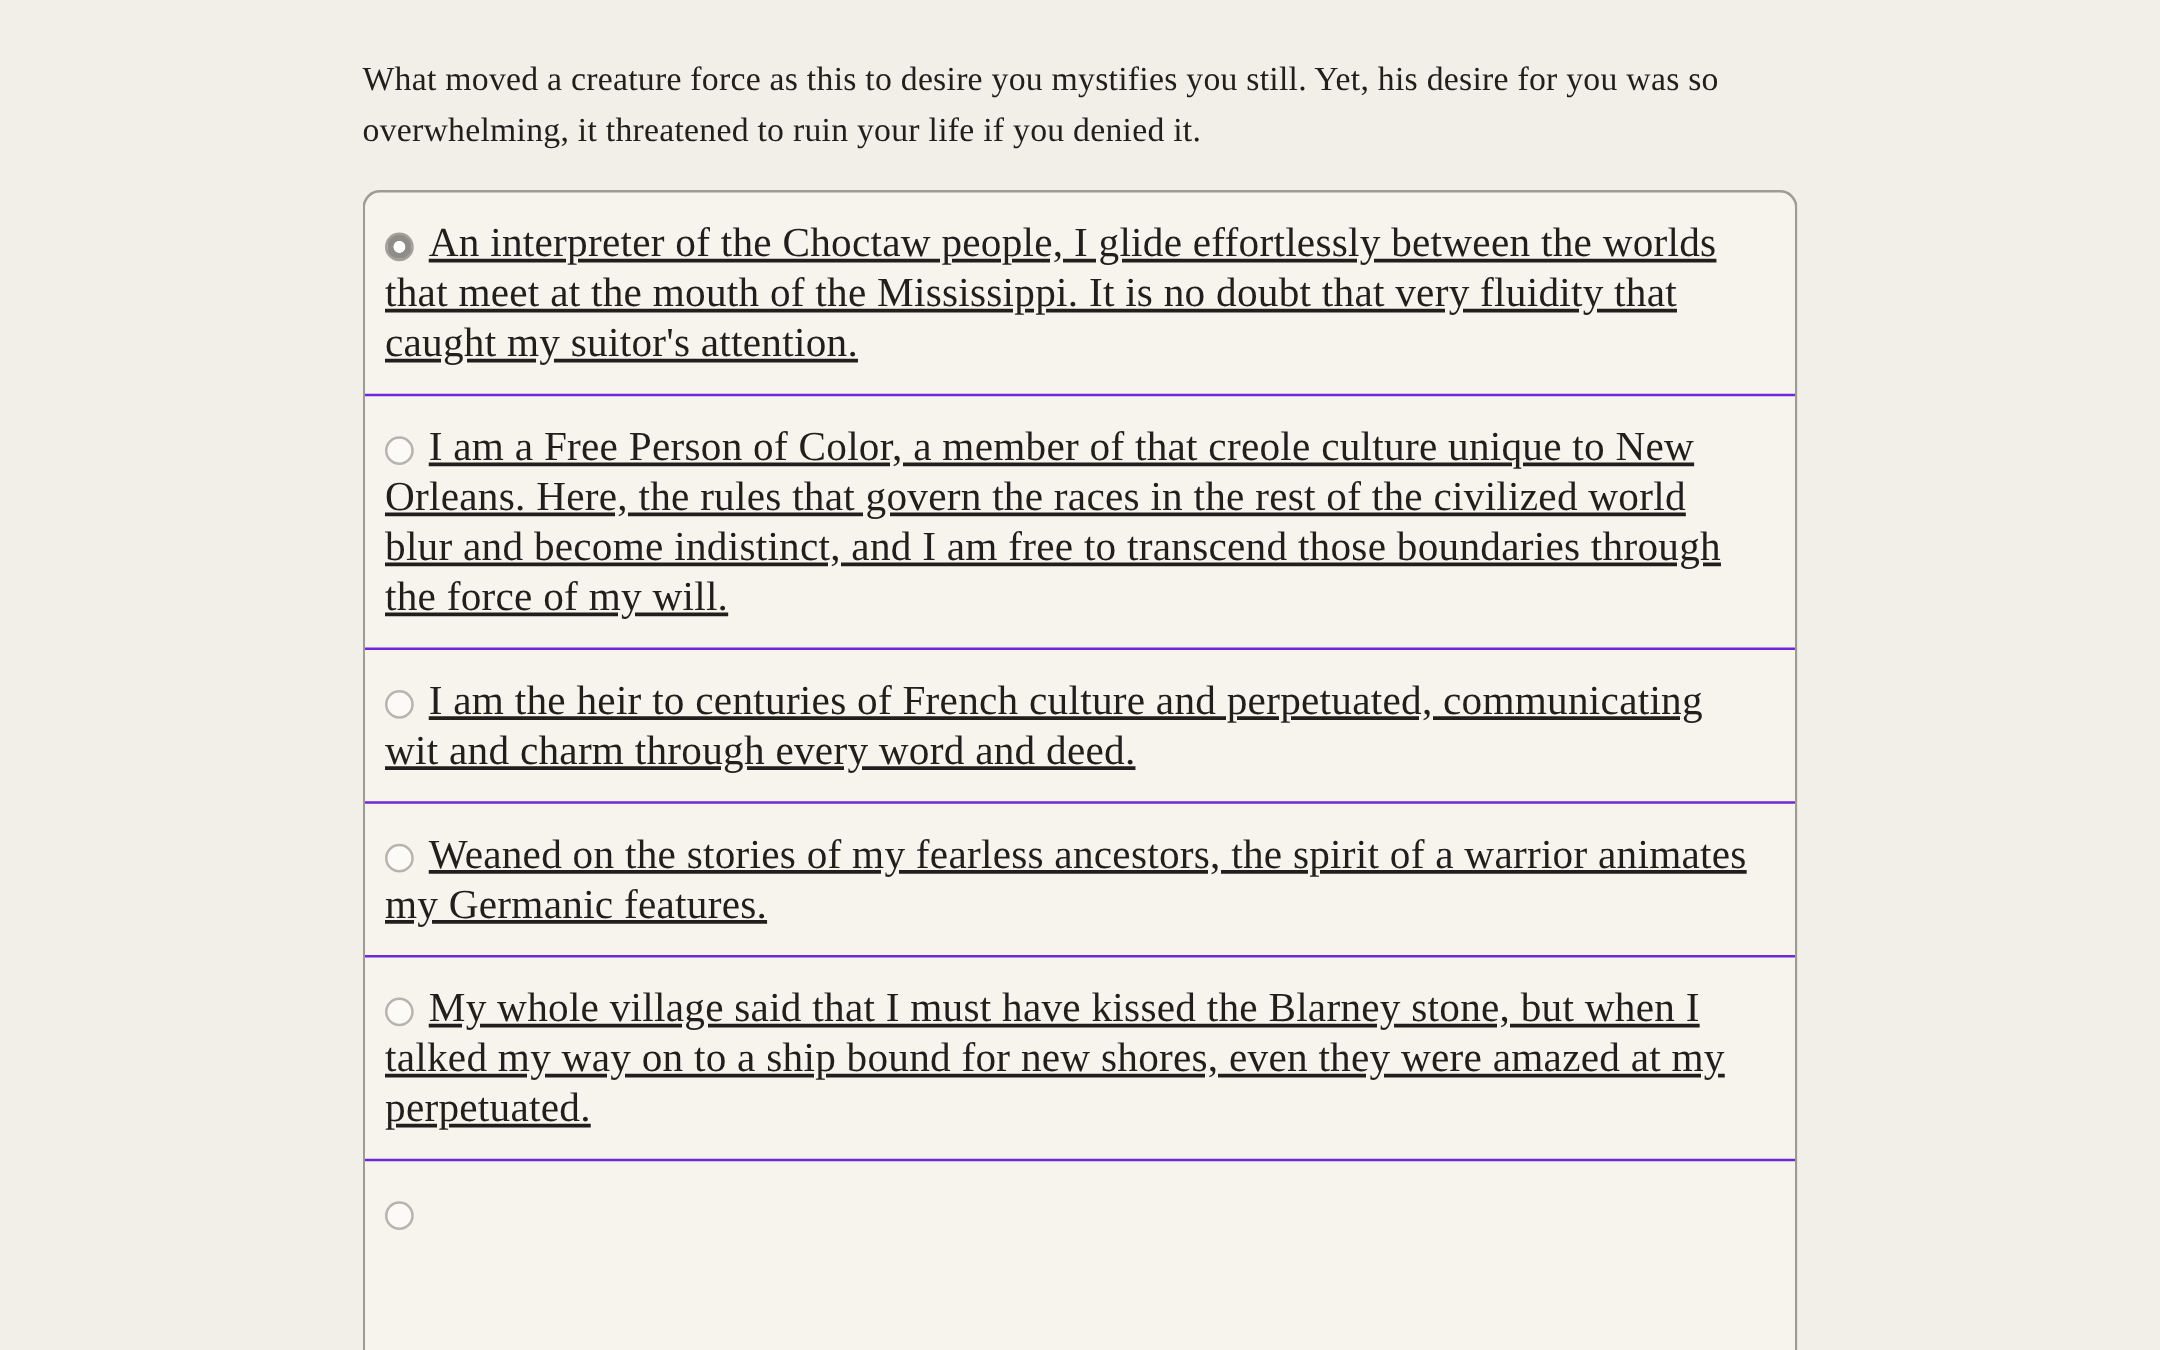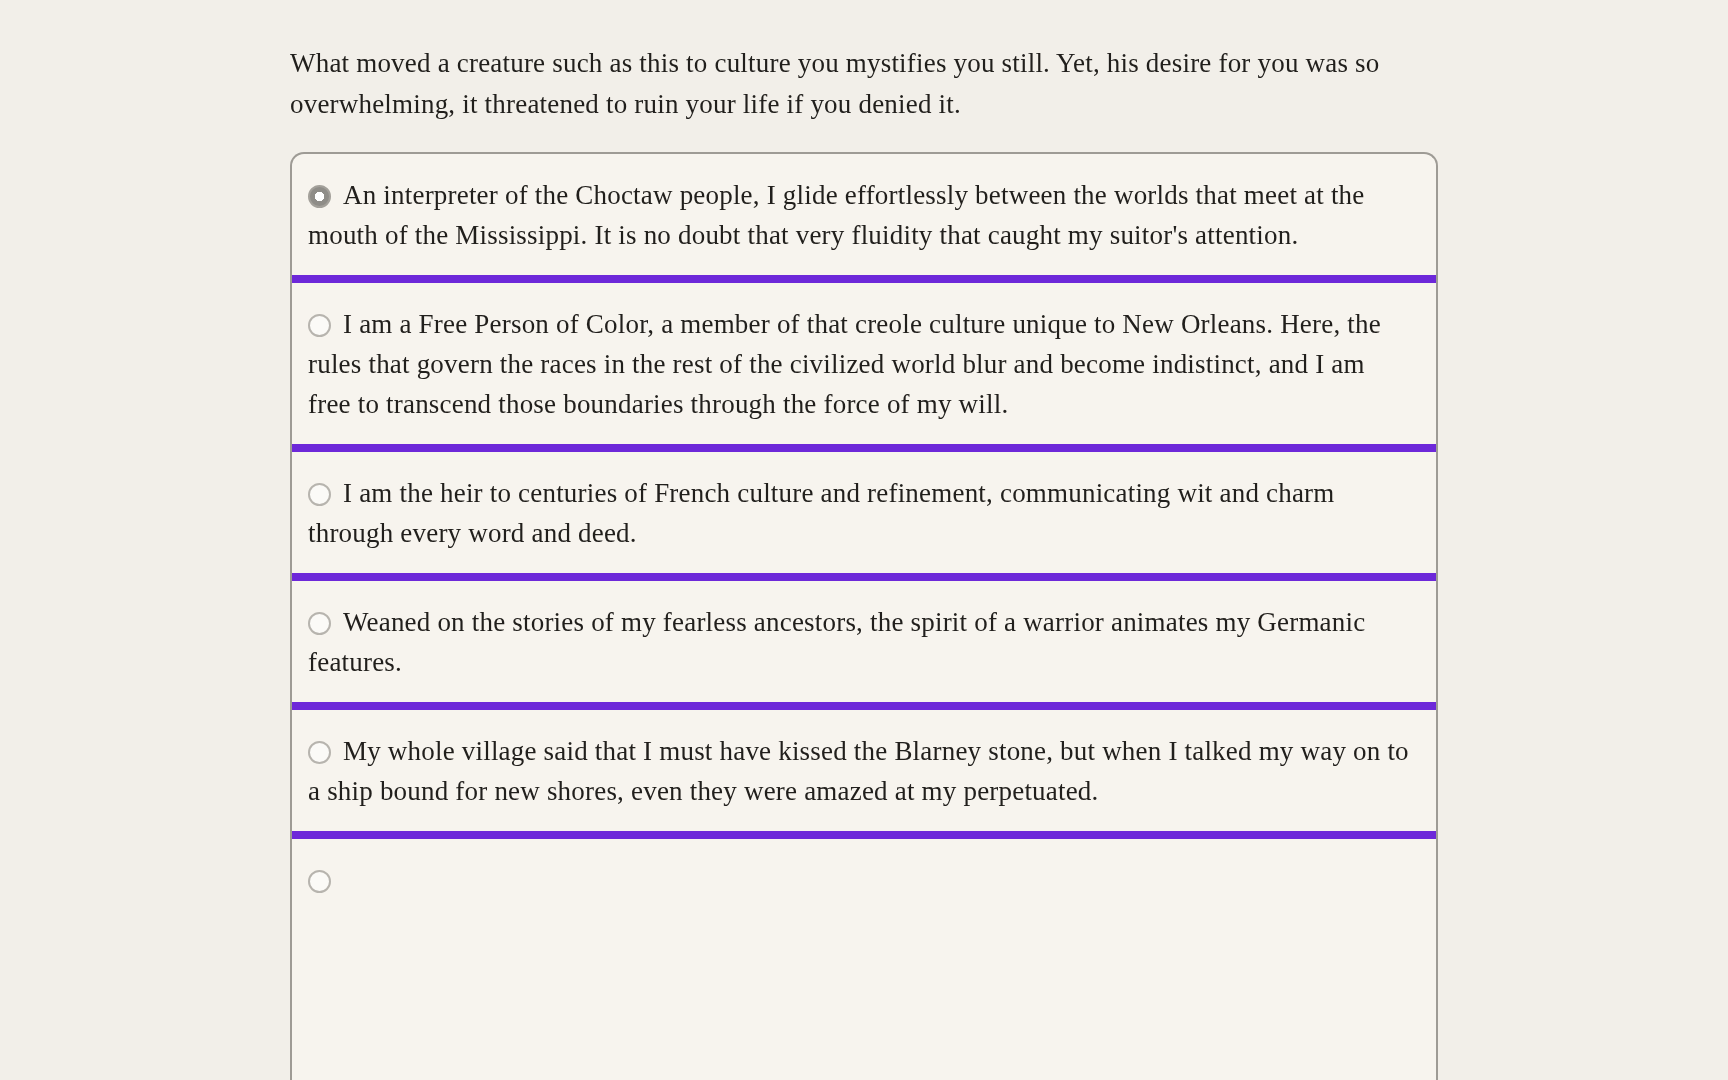--- a/index.html
+++ b/index.html
@@ -32,27 +32,28 @@
     
     border-bottom: none;
     border-bottom-left-radius: 0;
     border-bottom-right-radius: 0;
     min-height: 960px;
     box-sizing: border-box;
   }
   .choice-row {
     display: block;
     padding: 21px 26px 20px 16px;
-    font-size: 27px;
+    font-size: 33px;
     line-height: 40px;
     letter-spacing: 0.2px;
     cursor: pointer;
+    text-decoration: underline;
   }
   .choice-row + .choice-row {
-    border-top: 8px solid #6d28d9;
+    border-top: 2px solid #6d28d9;
   }
   .radio {
     display: inline-block;
     width: 23px;
     height: 23px;
     box-sizing: border-box;
     border-radius: 50%;
     margin-right: 12px;
     vertical-align: -4px;
   }
@@ -62,23 +63,23 @@
   }
   .radio.selected {
     border: 2px solid #a3a09a;
     background: radial-gradient(circle at center, #ffffff 0 4.5px, #8f8d88 5px);
   }
 </style>
 </head>
 <body>
 
 <div class="content">
-  <p class="intro">What moved a creature such as this to culture you mystifies you still. Yet, his desire for you was so overwhelming, it threatened to ruin your life if you denied it.</p>
+  <p class="intro">What moved a creature force as this to desire you mystifies you still. Yet, his desire for you was so overwhelming, it threatened to ruin your life if you denied it.</p>
 
   <div class="choice-box" id="choice-box">
       <label class="choice-row"><span class="radio selected"></span><span>An interpreter of the Choctaw people, I glide effortlessly between the worlds that meet at the mouth of the Mississippi. It is no doubt that very fluidity that caught my suitor's attention.</span></label>
       <label class="choice-row"><span class="radio unselected"></span><span>I am a Free Person of Color, a member of that creole culture unique to New Orleans. Here, the rules that govern the races in the rest of the civilized world blur and become indistinct, and I am free to transcend those boundaries through the force of my will.</span></label>
-      <label class="choice-row"><span class="radio unselected"></span><span>I am the heir to centuries of French culture and refinement, communicating wit and charm through every word and deed.</span></label>
+      <label class="choice-row"><span class="radio unselected"></span><span>I am the heir to centuries of French culture and perpetuated, communicating wit and charm through every word and deed.</span></label>
       <label class="choice-row"><span class="radio unselected"></span><span>Weaned on the stories of my fearless ancestors, the spirit of a warrior animates my Germanic features.</span></label>
       <label class="choice-row"><span class="radio unselected"></span><span>My whole village said that I must have kissed the Blarney stone, but when I talked my way on to a ship bound for new shores, even they were amazed at my perpetuated.</span></label>
       <label class="choice-row"><span class="radio unselected"></span></label>
     </div>
 </div>
 
 </body></html>

